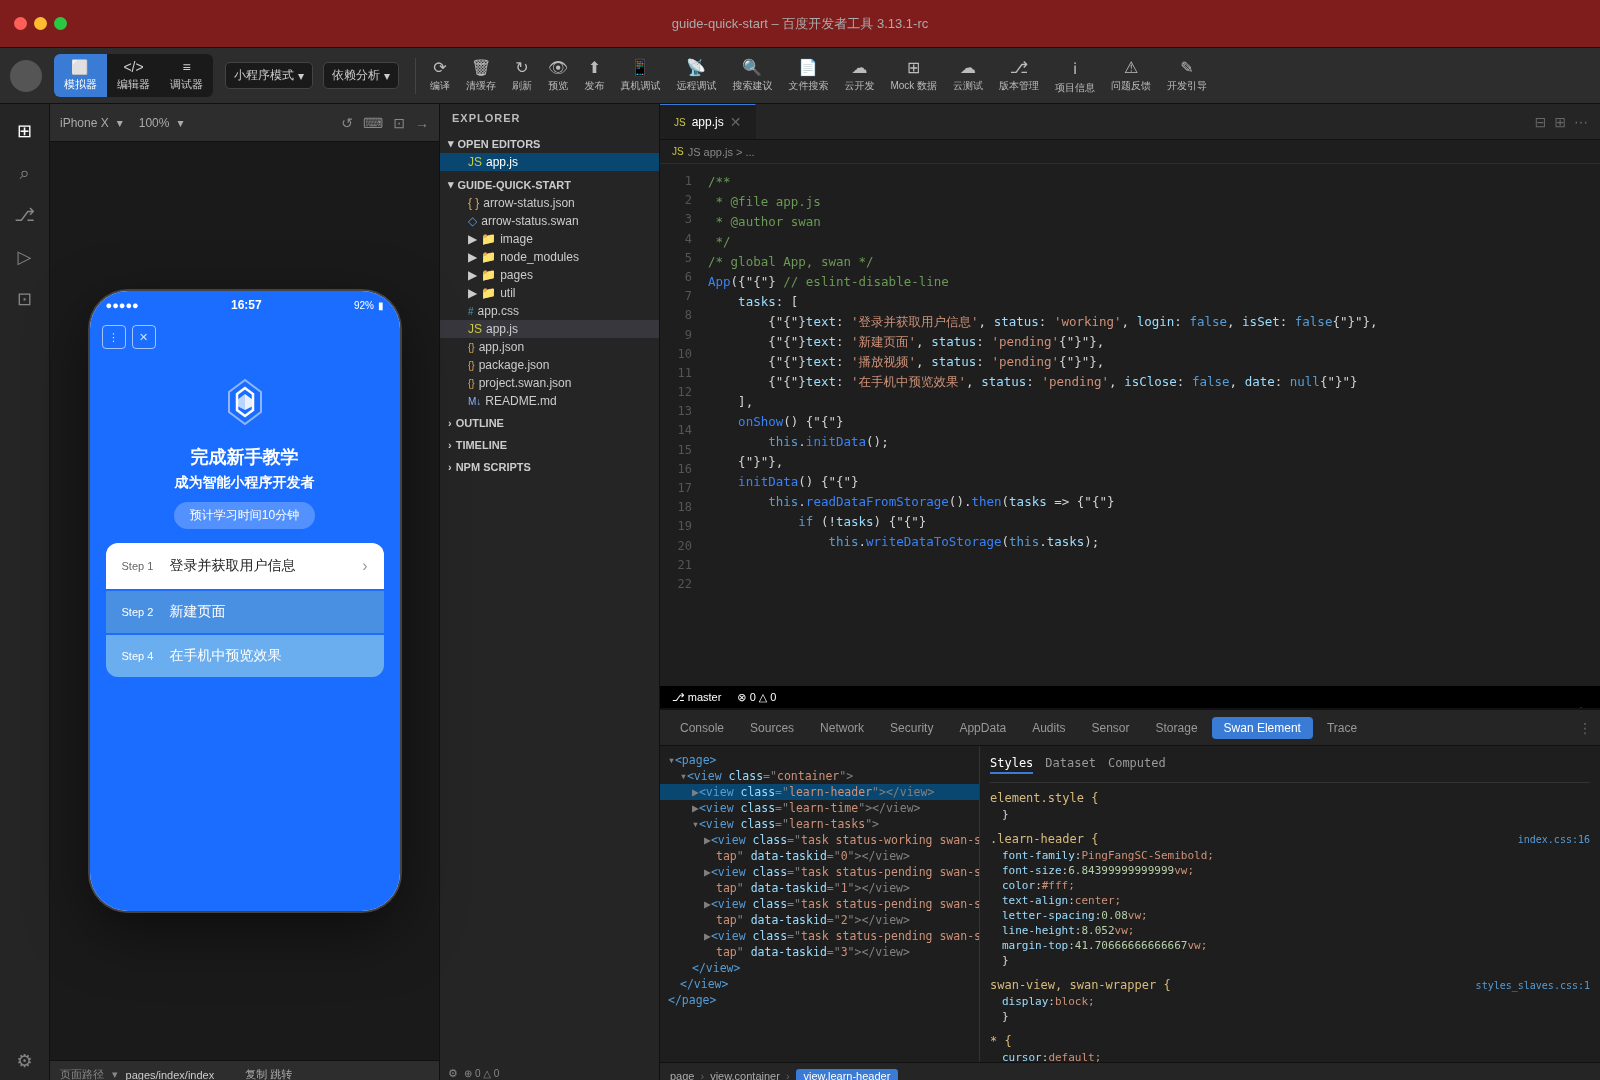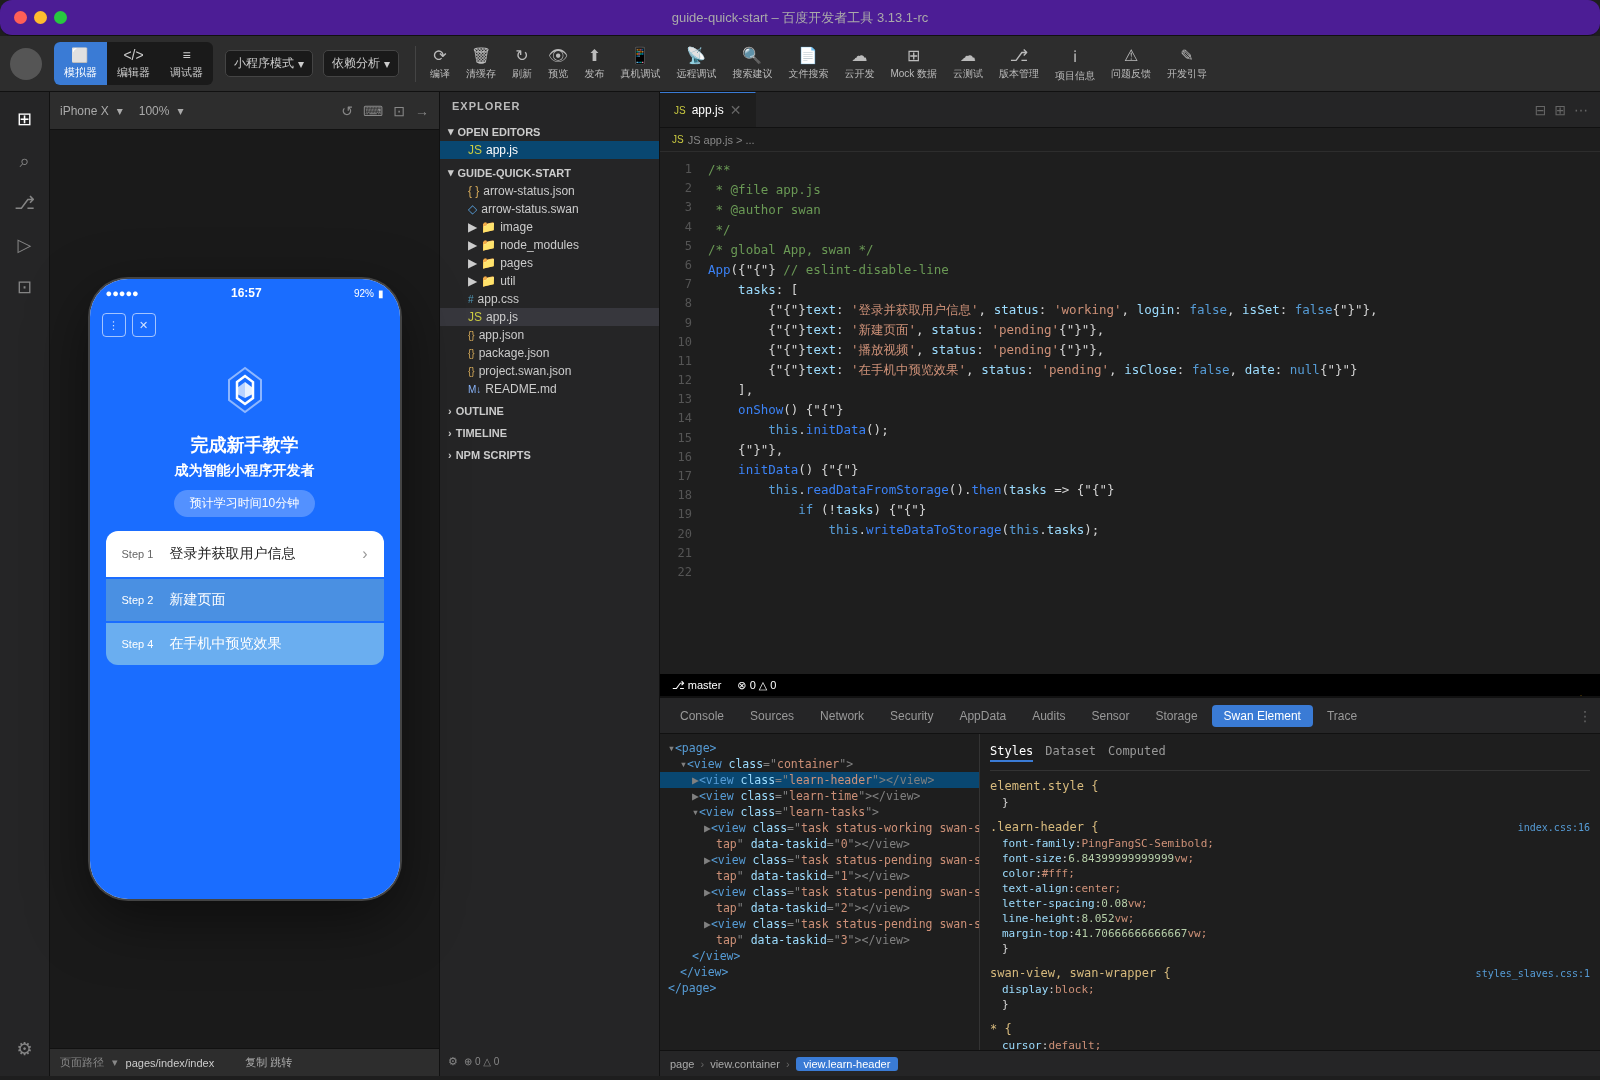--- a/index.html
+++ b/index.html
@@ -7,28 +7,27 @@
       width: 1600px;
       height: 1080px;
       background: #1e1e1e;
       font-family: -apple-system, 'PingFang SC', 'Microsoft YaHei', sans-serif;
       overflow: hidden;
       color: #ccc;
     }
 
     
     .titlebar {
-      background: #4c1d95;
-      height: 36px;
+      background: #7f1d1d;
+      height: 48px;
       display: flex;
       align-items: center;
       justify-content: center;
       position: relative;
       border-bottom: 1px solid #111;
-      border-radius: 12px;
     }
     .titlebar-dots {
       position: absolute;
       left: 14px;
       display: flex;
       gap: 7px;
       align-items: center;
     }
     .dot {
       width: 13px; height: 13px;

